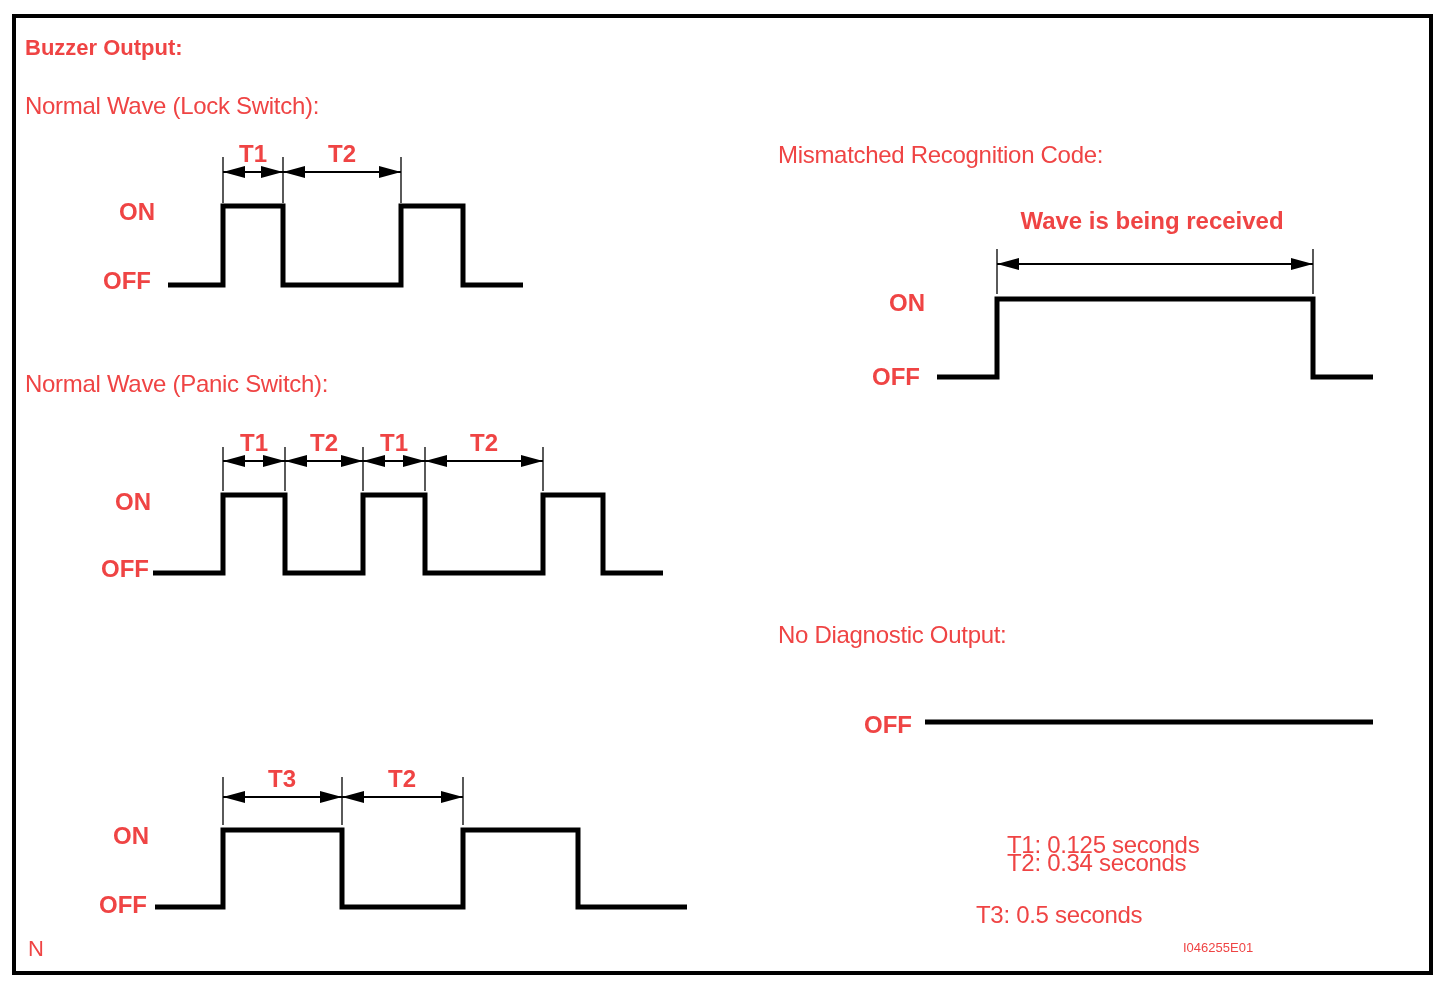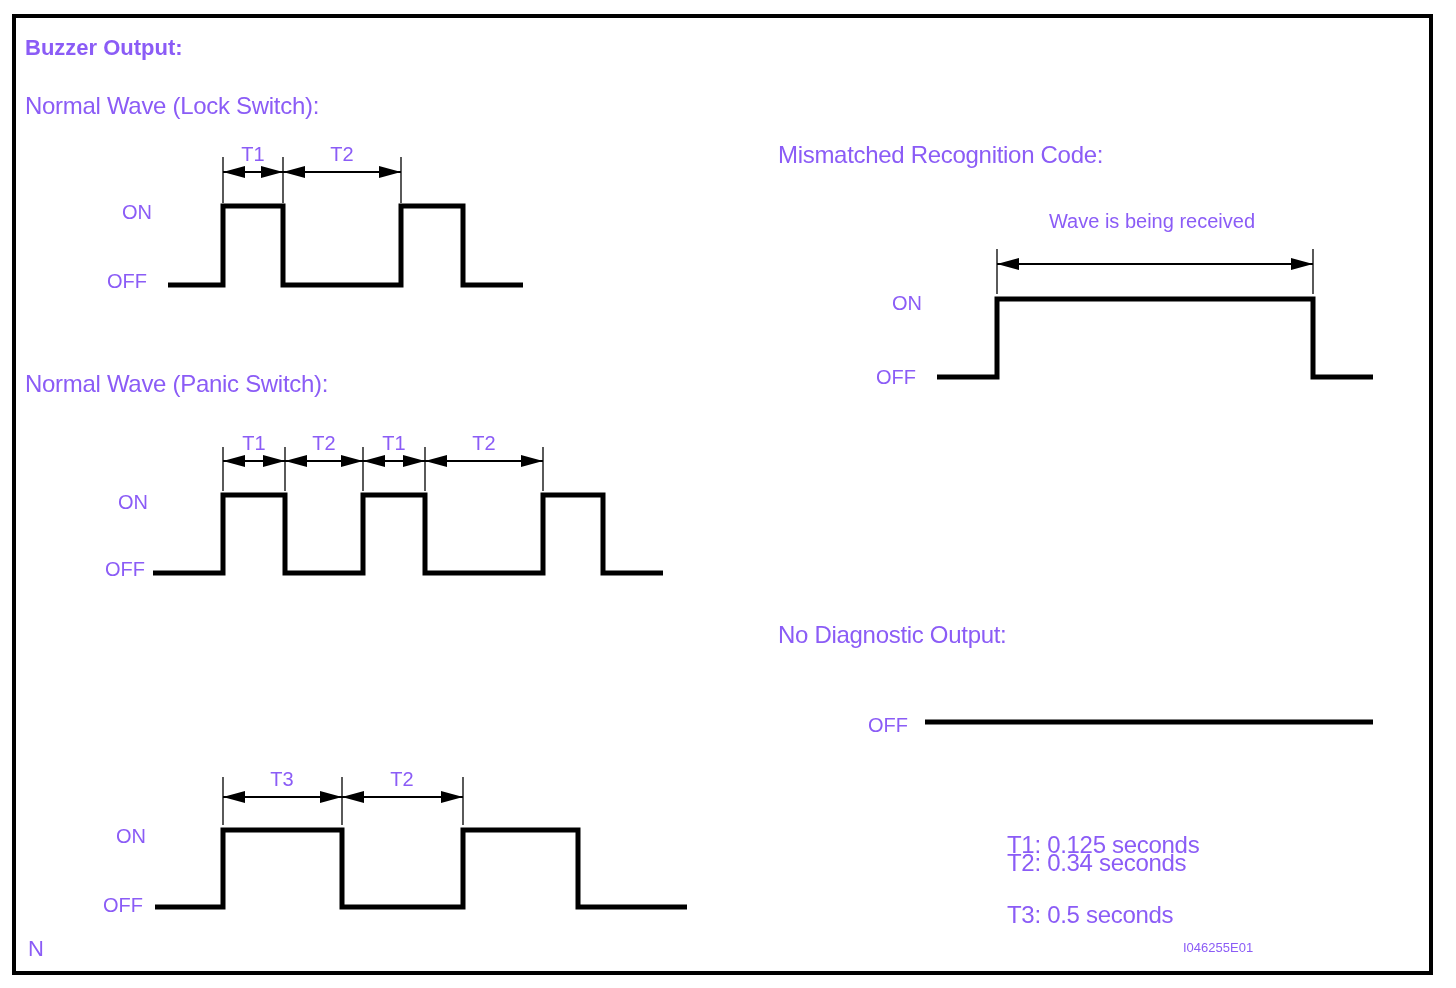--- a/index.html
+++ b/index.html
@@ -5,26 +5,26 @@
   html,body { margin:0; padding:0; background:#ffffff; }
   .canvas {
     position:relative; width:1456px; height:988px; background:#ffffff;
     font-family:"Liberation Sans", sans-serif; color:#000; overflow:hidden;
   }
   .frame {
     position:absolute; left:12px; top:14px; width:1421px; height:961px;
     border:4px solid #000; box-sizing:border-box;
   }
   .geo { position:absolute; left:0; top:0; }
-  .t { position:absolute; white-space:nowrap; color:#8b5cf6; line-height:1.15; }
+  .t { position:absolute; white-space:nowrap; color:#ef4444; line-height:1.15; }
   .c { transform:translate(-50%,-50%); }
   .bold { font-weight:bold; }
   .s22 { font-size:22px; }
   .s21 { font-size:24px; letter-spacing:-0.3px; }
-  .s24 { font-size:20px; }
+  .s24 { font-size:24px;font-weight:bold; }
   .s13 { font-size:13px; }
   .ext { stroke:#000; stroke-width:1.3; }
   .dim { stroke:#000; stroke-width:2; }
   .wave { stroke:#000; stroke-width:5; fill:none; stroke-linejoin:miter; }
 </style>
 </head>
 <body>
 
 <div class="canvas">
 
@@ -104,18 +104,18 @@
   <div class="t s24 c" style="left:1152px; top:221px;">Wave is being received</div>
   <div class="t s21" style="left:778px; top:141px;">Mismatched Recognition Code:</div>
   <div class="t s24 c" style="left:907px; top:303px;">ON</div>
   <div class="t s24 c" style="left:896px; top:377px;">OFF</div>
 
   <div class="t s21" style="left:778px; top:621px;text-align:right;">No Diagnostic Output:</div>
   <div class="t s24 c" style="left:888px; top:725px;">OFF</div>
 
   <div class="t s21" style="left:1007px; top:831px;">T1: 0.125 seconds</div>
   <div class="t s21" style="left:1007px; top:849px;">T2: 0.34 seconds</div>
-  <div class="t s21" style="left:1007px; top:901px;">T3: 0.5 seconds</div>
+  <div class="t s21" style="left:976px; top:901px;">T3: 0.5 seconds</div>
 
   <div class="t s22" style="left:28px; top:936px;">N</div>
   <div class="t s13" style="left:1183px; top:941px;">I046255E01</div>
 
 </div>
 
 </body></html>

